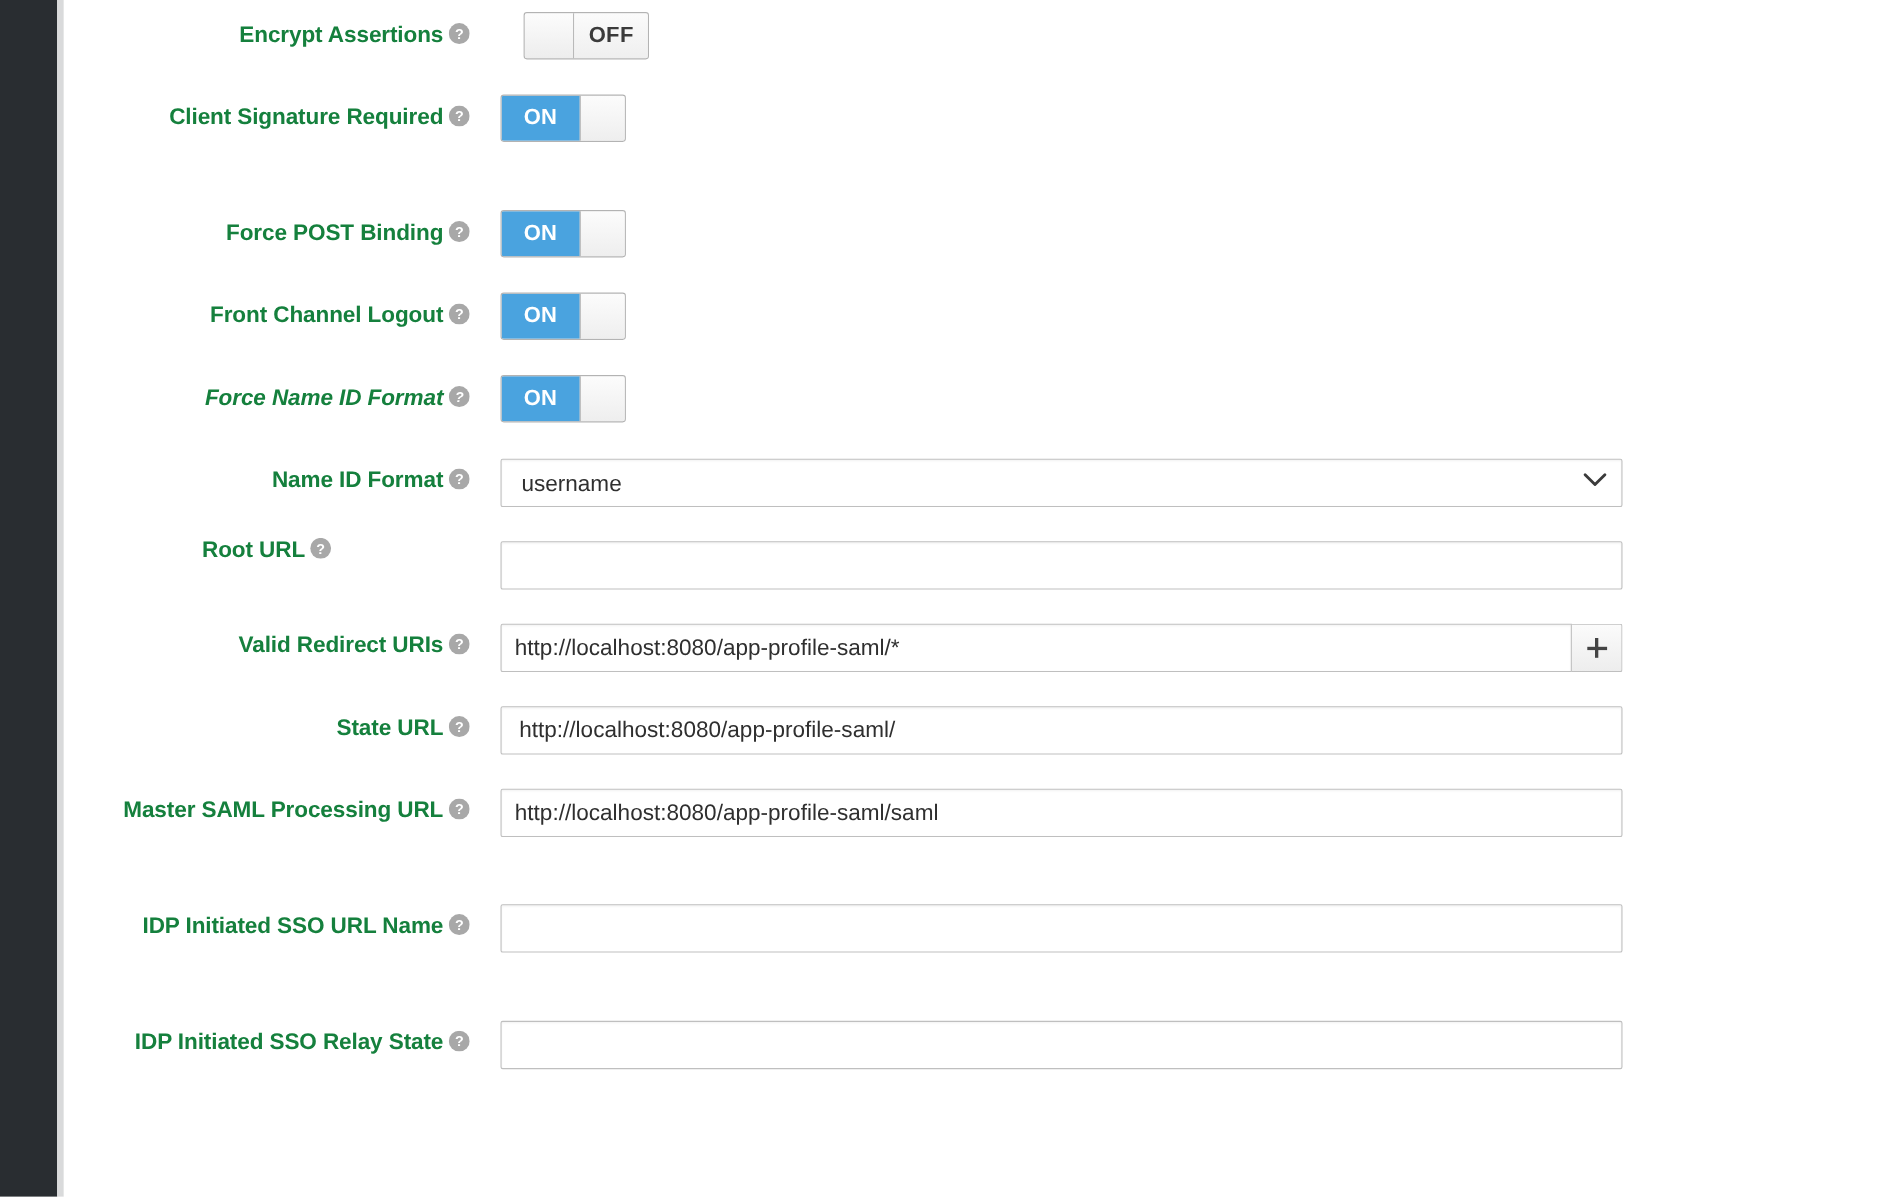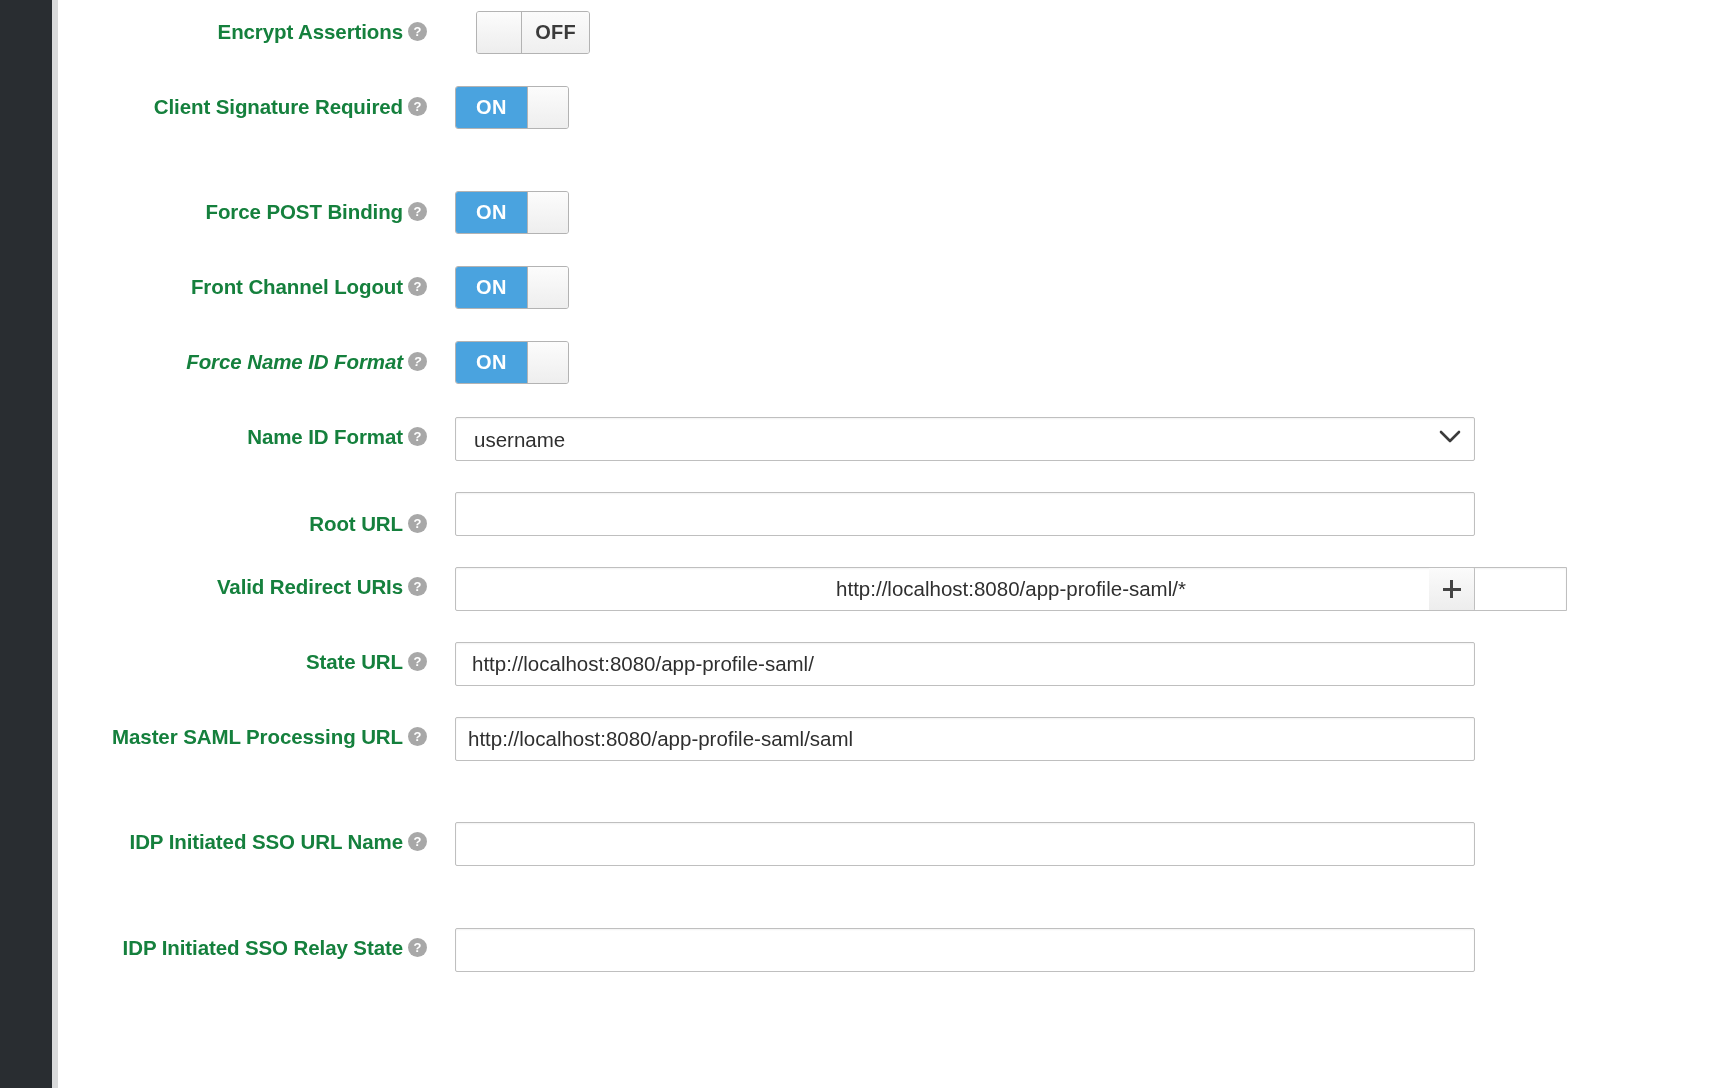--- a/index.html
+++ b/index.html
@@ -259,37 +259,37 @@
         </select>
         <span class="chevron">
           <svg width="22" height="14" viewBox="0 0 22 14">
               <path d="M2 2 L11 11 L20 2" stroke="#3b3b3b" stroke-width="2.6" fill="none" stroke-linecap="round" stroke-linejoin="round"></path>
             </svg>
         </span>
       </div>
     </div>
 
     <div class="form-row" style="top:480px;">
-      <div class="lbl" style="top:30px;">
+      <div class="lbl" style="top:6px;text-align:center;">
         <span>Root URL</span><span class="help-icon"><svg width="19" height="19" viewBox="0 0 19 19">
               <circle cx="9.5" cy="9.5" r="9.5" fill="#a8a8a8"></circle>
               <text x="9.5" y="14.3" font-size="13" font-weight="bold" fill="#ffffff" text-anchor="middle" font-family="Liberation Sans, sans-serif">?</text>
             </svg></span>
       </div>
       <input class="field" type="text" style="left: 397px; top: 12px; width: 1020px;" value="">
     </div>
 
     <div class="form-row" style="top:555px;">
       <div class="lbl" style="top:18px;padding-left:48px;">
         <span>Valid Redirect URIs</span><span class="help-icon"><svg width="19" height="19" viewBox="0 0 19 19">
               <circle cx="9.5" cy="9.5" r="9.5" fill="#a8a8a8"></circle>
               <text x="9.5" y="14.3" font-size="13" font-weight="bold" fill="#ffffff" text-anchor="middle" font-family="Liberation Sans, sans-serif">?</text>
             </svg></span>
       </div>
-      <input class="field" type="text" style="left: 397px; top: 12px; width: 1112px; border-radius: 2px 0px 0px 2px; text-align: center;" value="http://localhost:8080/app-profile-saml/*">
+      <input class="field" type="text" style="left: 397px; top: 12px; width: 974px; border-radius: 2px 0px 0px 2px;" value="http://localhost:8080/app-profile-saml/*">
       <div class="plus-btn" style="left:1371px; top:12px;">
         <span class="bar-h"></span>
         <span class="bar-v"></span>
       </div>
     </div>
 
     <div class="form-row" style="top:630px;">
       <div class="lbl" style="top:18px;">
         <span>State URL</span><span class="help-icon"><svg width="19" height="19" viewBox="0 0 19 19">
               <circle cx="9.5" cy="9.5" r="9.5" fill="#a8a8a8"></circle>

